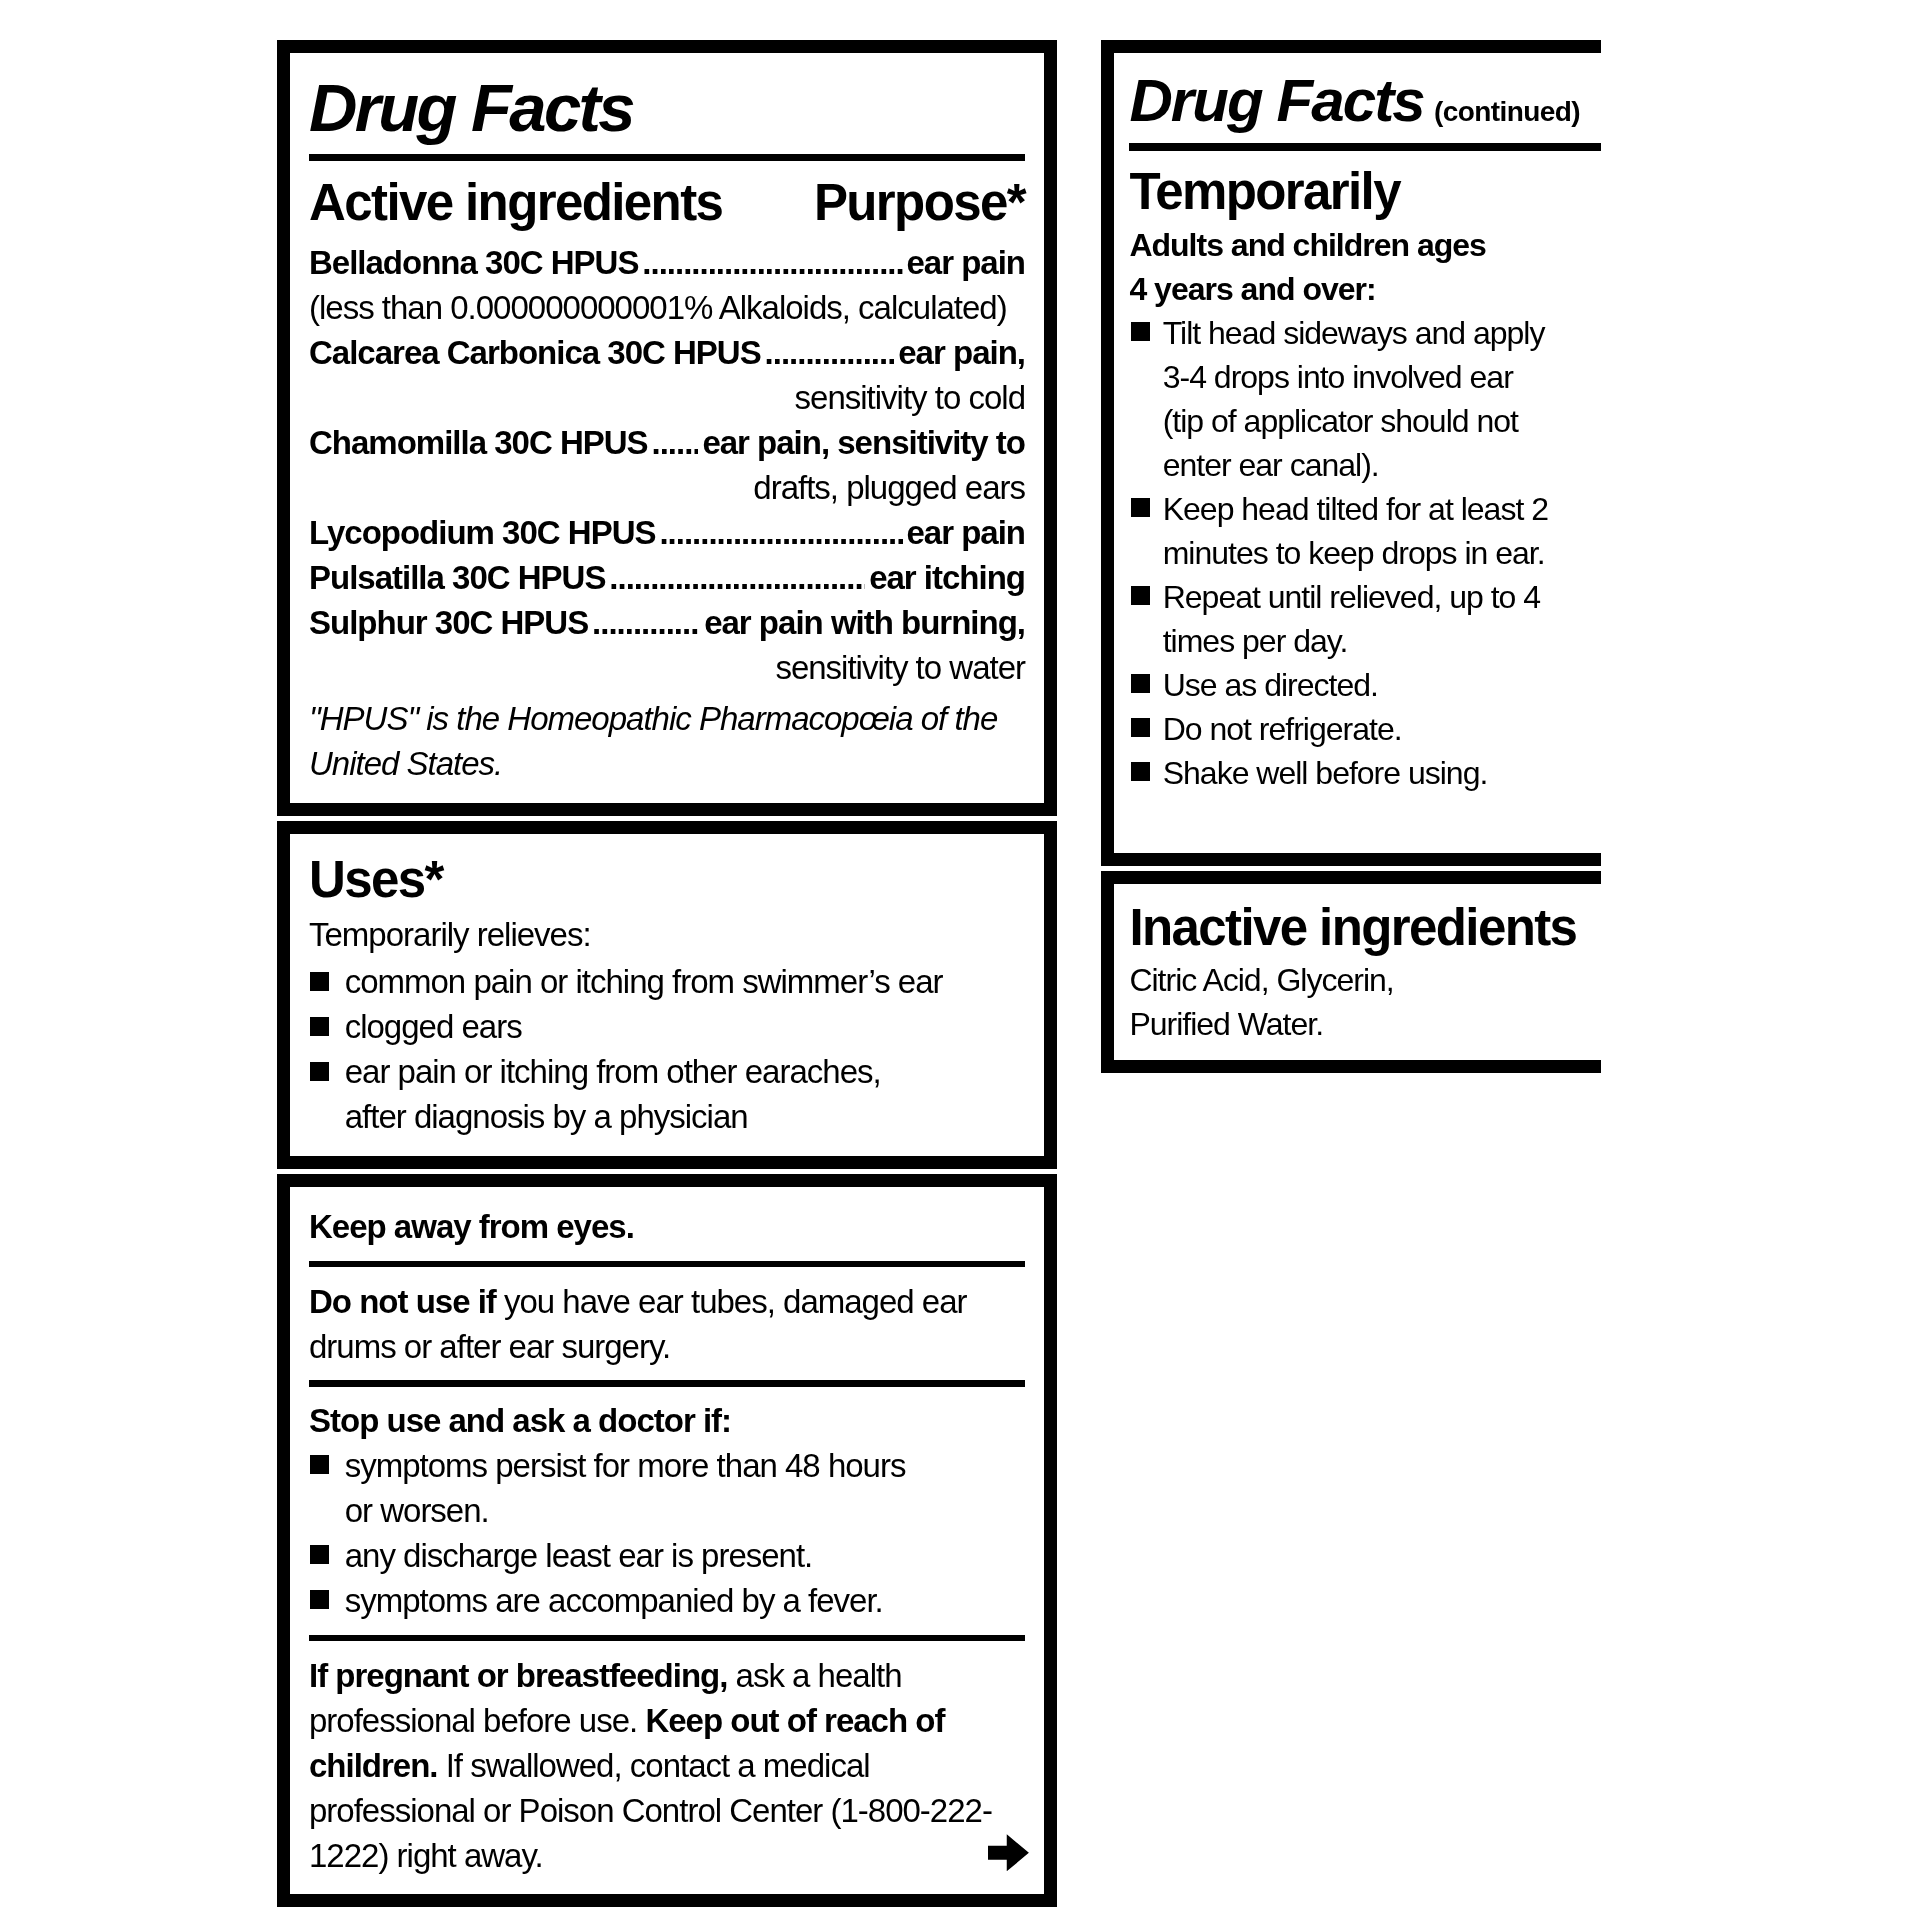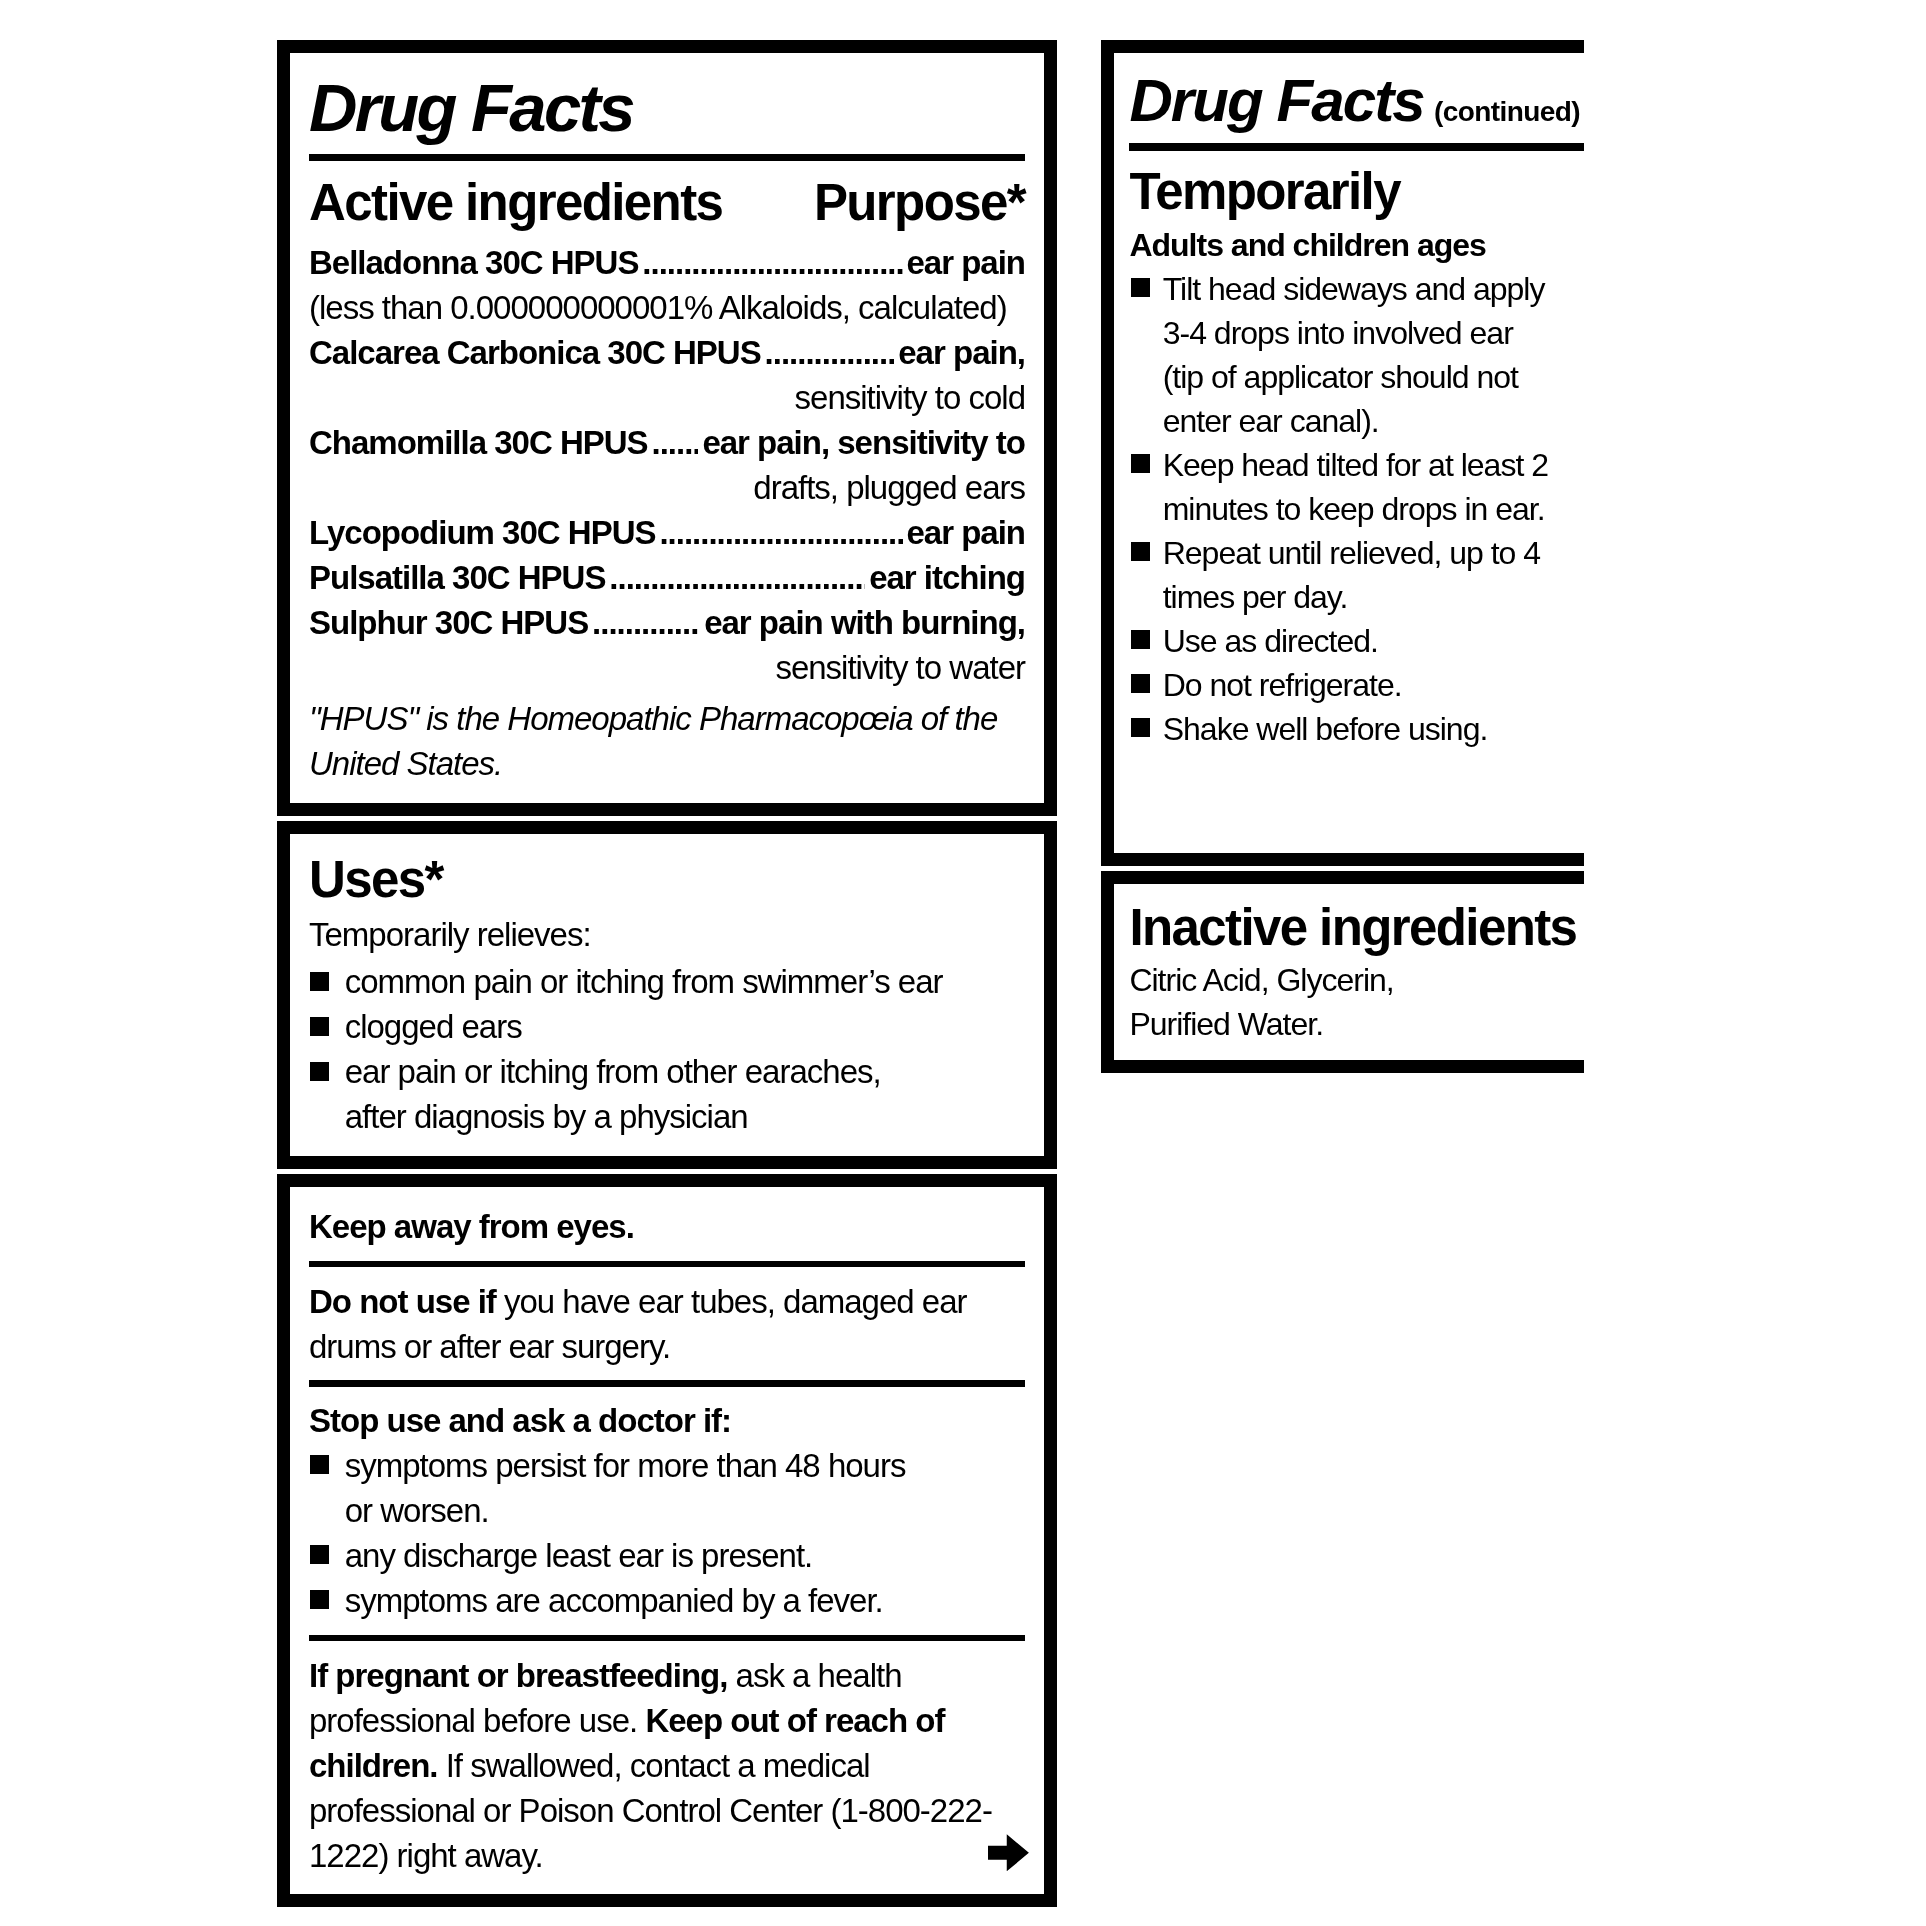--- a/index.html
+++ b/index.html
@@ -2,21 +2,21 @@
 <html style="font-size:10.3px"><head>
 <meta charset="utf-8">
 <style>
   html, body { margin: 0; padding: 0; }
   body {
     width: 1926px; height: 1926px;
     background: #ffffff; color: #000000;
     font-family: "Liberation Sans", "DejaVu Sans", sans-serif;
     font-size: 33px; line-height: 45px; letter-spacing: -1px;
   }
-  .page { position: relative; width: 1584px; height: 1926px; overflow: hidden; background: #fff; }
+  .page { position: relative; width: 1584px; height: 1926px; overflow: hidden; background: #fff; padding-left: 17px; }
 
   .col { position: absolute; top: 40px; }
   .col-left  { left: 277px;  width: 780px; }
   .col-right { left: 1101px; width: 544px; font-size: 32px; line-height: 44px; }
 
   .box { box-sizing: border-box; border: 13px solid #000; background: #fff; padding: 16.7px 19px; }
   .box + .box { margin-top: 5.1px; }
   .box-active     { min-height: 772px; }
   .box-uses       { min-height: 334px; }
   .box-warnings   { min-height: 721px; }
@@ -184,20 +184,21 @@
     <section class="box box-directions">
       <div class="title-row">
         <span class="title title-sm">Drug Facts</span>
         <span class="continued">(continued)</span>
       </div>
       <div class="title-rule"></div>
 
       <h2 class="sec-head">Temporarily</h2>
       <p class="sub b">
         <span class="bl">Adults and children ages</span>
+        <span class="bl">4 years and over:</span>
       </p>
 
       <div class="bullet">
         <span class="sq"></span>
         <div class="btxt">
           <span class="bl">Tilt head sideways and apply</span>
           <span class="bl">3-4 drops into involved ear</span>
           <span class="bl">(tip of applicator should not</span>
           <span class="bl">enter ear canal).</span>
         </div>

